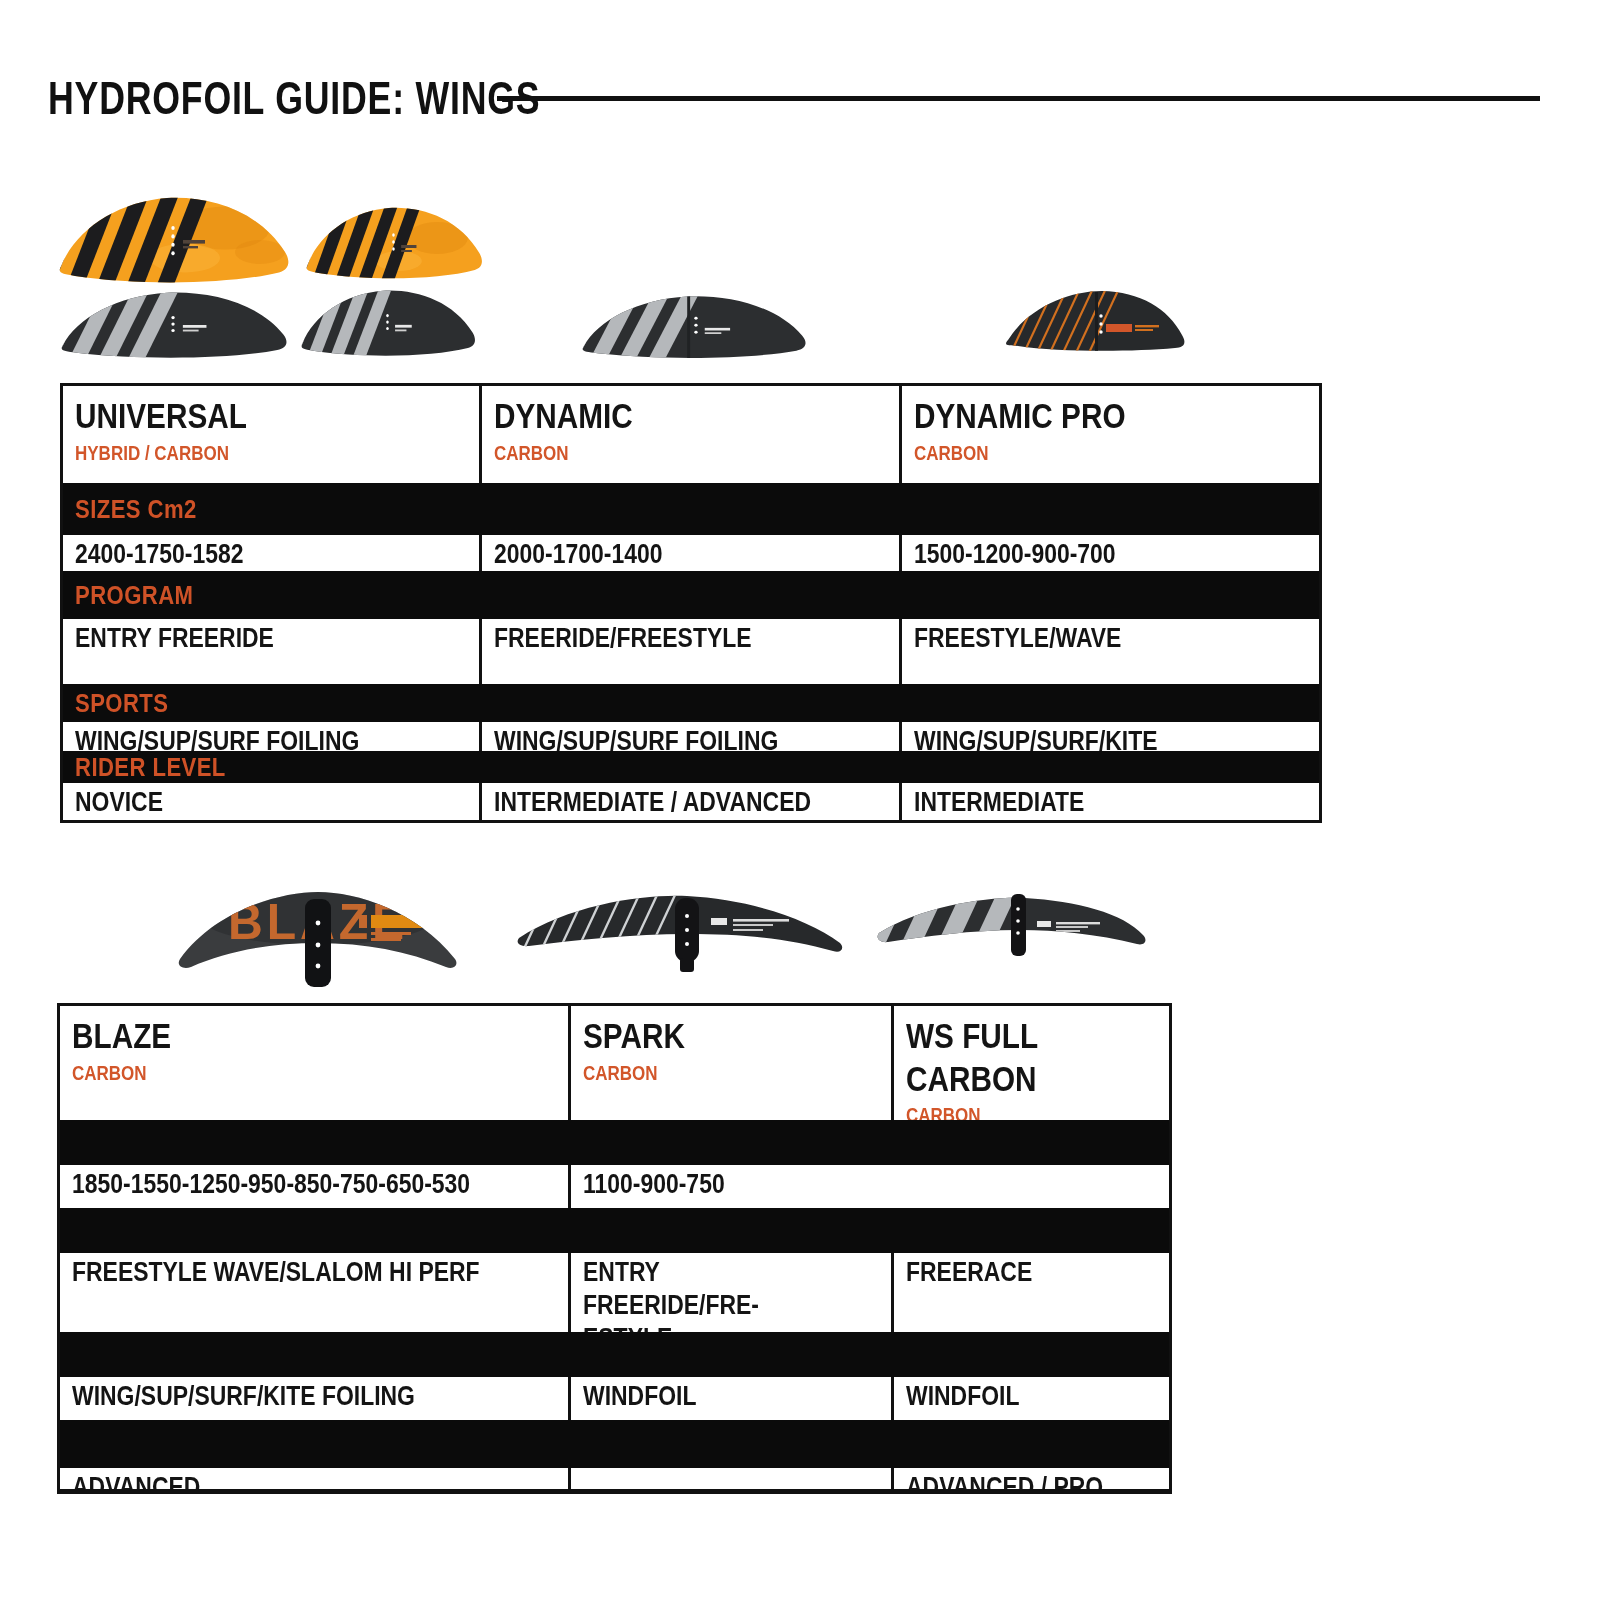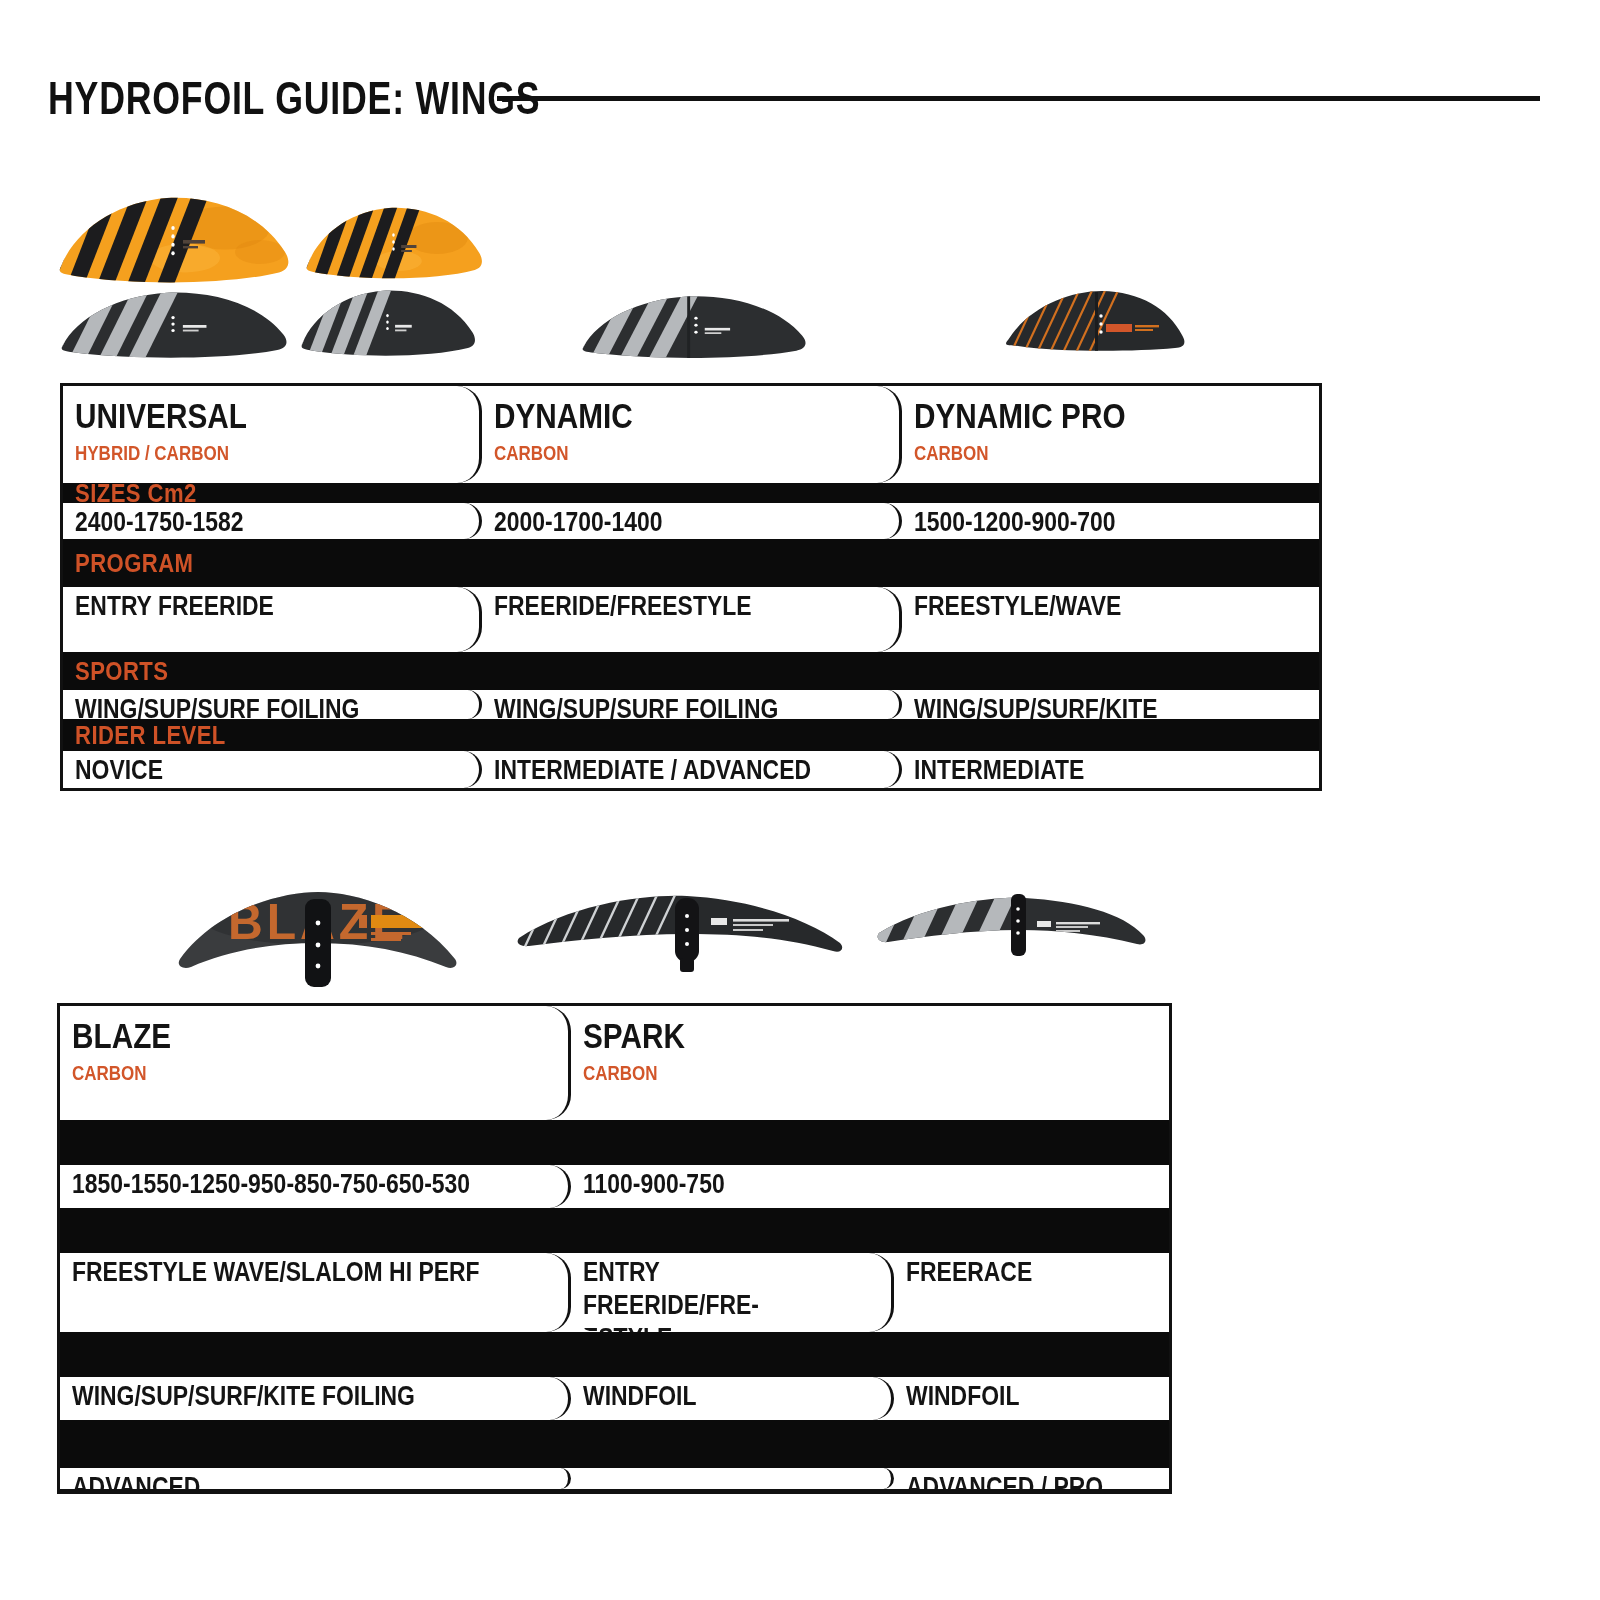--- a/index.html
+++ b/index.html
@@ -28,29 +28,29 @@
   .t2 .row{grid-template-columns:511px 323px 1fr;}
 
   .bar{
     background:#0b0b0b;color:#cf5227;font-weight:bold;font-size:26px;
     display:flex;align-items:center;padding-left:12px;box-sizing:border-box;
     letter-spacing:.5px;
   }
   .cell{
     border-right:3px solid #111;box-sizing:border-box;
     padding:3px 6px 0 12px;font-weight:bold;color:#141414;font-size:27px;
-    line-height:1.22;overflow:hidden;border-radius:25px;
+    line-height:1.22;overflow:hidden;
   }
   .cell:last-child{border-right:none;}
   .hname{font-size:35px;color:#141414;display:block;margin-top:6px;}
   .hmat{font-size:20px;color:#d2562a;display:block;margin-top:3px;}
   .cnd{display:inline-block;transform:scaleX(0.85);transform-origin:0 50%;white-space:pre-line;}
   .small{font-size:23px;padding-top:19px;}
 
-  .t1 .h-header{height:97px}.t1 .h-bar{height:20px}.t1 .h-sizes{height:36px}
+  .t1 .h-header{height:97px}.t1 .h-bar{height:52px}.t1 .h-sizes{height:36px}
   .t1 .h-bar2{height:48px}.t1 .h-program{height:65px}.t1 .h-bar3{height:38px}
   .t1 .h-sports{height:29px}.t1 .h-bar4{height:32px}.t1 .h-rider{height:37px}
 
   .t2 .h-header{height:114px}.t2 .h-bar{height:45px}.t2 .h-sizes{height:43px}
   .t2 .h-bar2{height:45px}.t2 .h-program{height:79px}.t2 .h-bar3{height:45px}
   .t2 .h-sports{height:43px}.t2 .h-bar4{height:48px}.t2 .h-rider{height:21px}
 
   
   .wing{position:absolute;}
 </style>
@@ -343,20 +343,24 @@
   <div class="spec-table t2">
     <div class="row h-header">
       <div class="cell">
         <span class="hname"><span class="cnd">BLAZE</span></span>
         <span class="hmat"><span class="cnd">CARBON</span></span>
       </div>
       <div class="cell">
         <span class="hname"><span class="cnd">SPARK</span></span>
         <span class="hmat"><span class="cnd">CARBON</span></span>
       </div>
+      <div class="cell">
+        <span class="hname"><span class="cnd">WS FULL CARBON</span></span>
+        <span class="hmat"><span class="cnd">CARBON</span></span>
+      </div>
     </div>
 
     <div class="bar h-bar">
       <span class="cnd"></span>
     </div>
     <div class="row h-sizes">
       <div class="cell"><span class="cnd">1850-1550-1250-950-850-750-650-530</span></div>
       <div class="cell"><span class="cnd">1100-900-750</span></div>
     </div>
 

